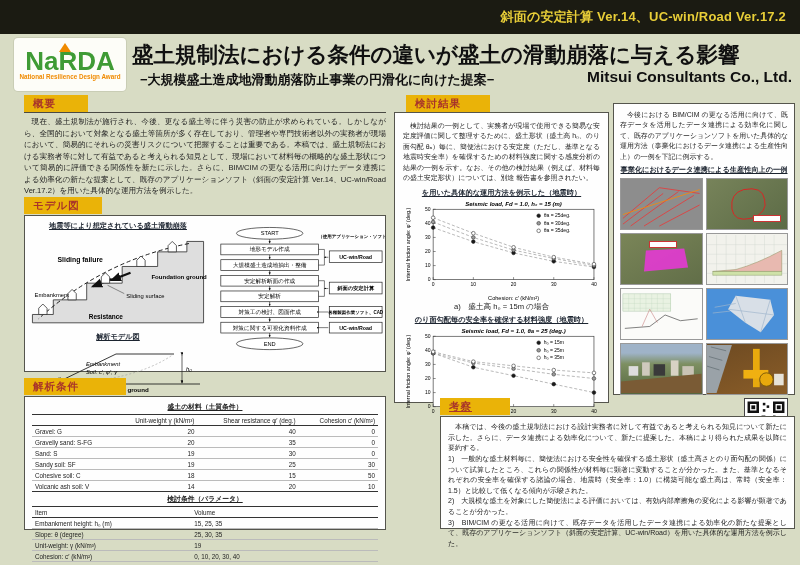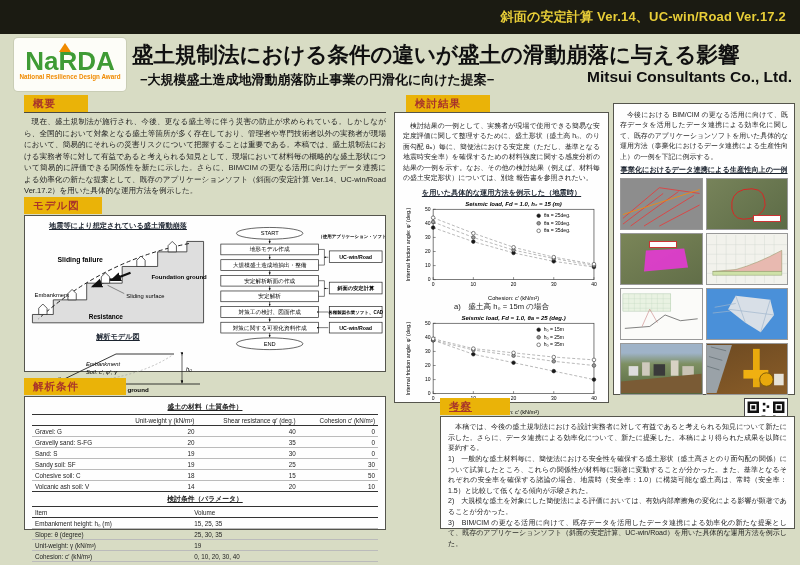--- a/index.html
+++ b/index.html
@@ -323,20 +323,21 @@
         <circle cx="190" cy="65.6" r="1.8" fill="#fff" stroke="#333" stroke-width="0.6"></circle>
         <circle cx="135" cy="17.4" r="1.8" fill="#1a1a1a" stroke="#1a1a1a" stroke-width="0.6"></circle>
         <text x="140" y="19" font-size="5">θa = 25deg.</text>
         <circle cx="135" cy="24.9" r="1.8" fill="#9b9b9b" stroke="#333" stroke-width="0.6"></circle>
         <text x="140" y="26.5" font-size="5">θa = 30deg.</text>
         <circle cx="135" cy="32.4" r="1.8" fill="#fff" stroke="#333" stroke-width="0.6"></circle>
         <text x="140" y="34" font-size="5">θa = 35deg.</text>
       </svg>
     </div>
   <div class="chart-cap">a)　盛土高 h₀ = 15m の場合</div>
+  <div class="uhead" style="margin-top:3px;">のり面勾配毎の安全率を確保する材料強度（地震時）</div>
   <div>
       <svg viewBox="0 0 198 103" width="199" height="104" style="display:block;margin:0 auto;">
         <rect x="30" y="11" width="160" height="70" fill="#fff" stroke="#444" stroke-width="0.7"></rect>
         <text x="110" y="7.5" font-size="6" font-weight="bold" font-style="italic" text-anchor="middle">Seismic load, Fd = 1.0, θa = 25 (deg.)</text>
         <line x1="30" y1="81" x2="30" y2="78.5" stroke="#444" stroke-width="0.6"></line>
         <text x="30" y="87.5" font-size="5" text-anchor="middle">0</text>
         <line x1="70" y1="81" x2="70" y2="78.5" stroke="#444" stroke-width="0.6"></line>
         <text x="70" y="87.5" font-size="5" text-anchor="middle">10</text>
         <line x1="110" y1="81" x2="110" y2="78.5" stroke="#444" stroke-width="0.6"></line>
         <text x="110" y="87.5" font-size="5" text-anchor="middle">20</text>

